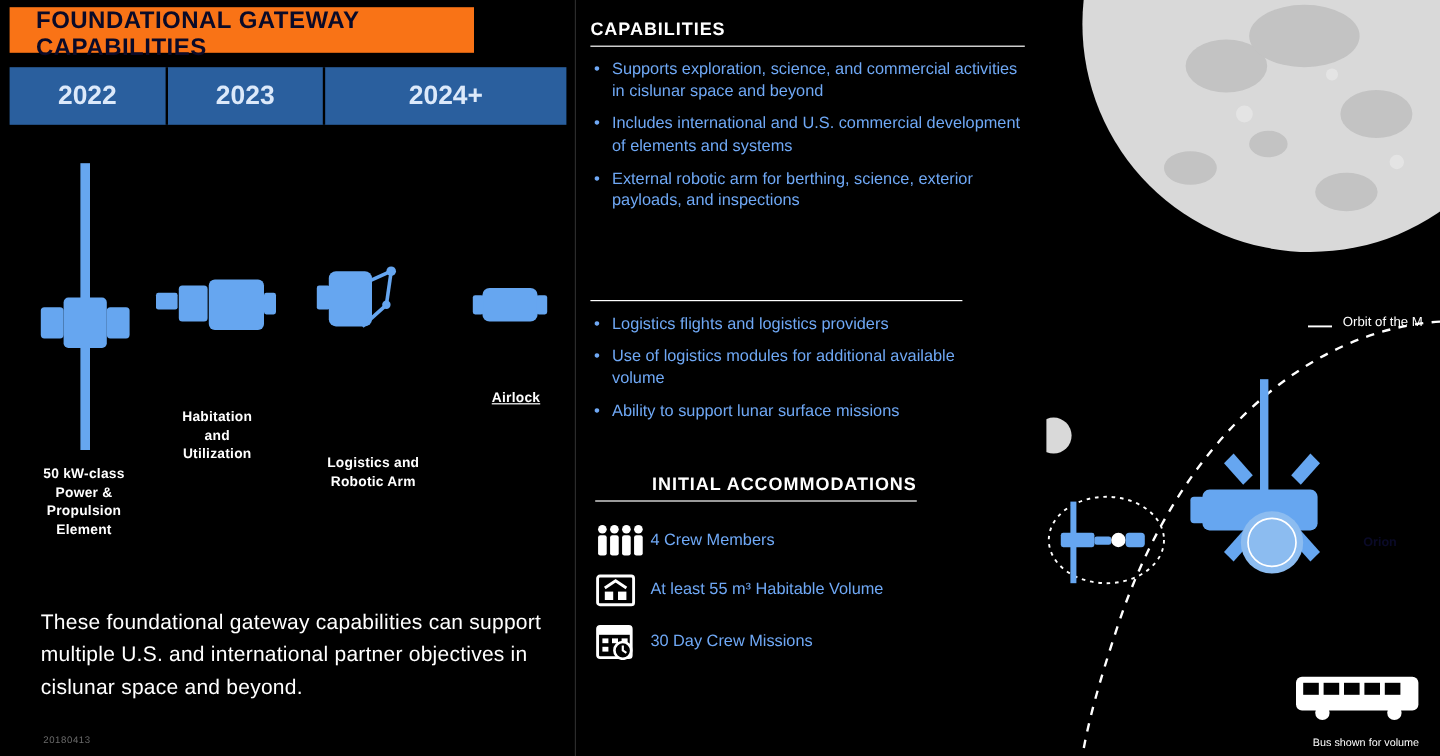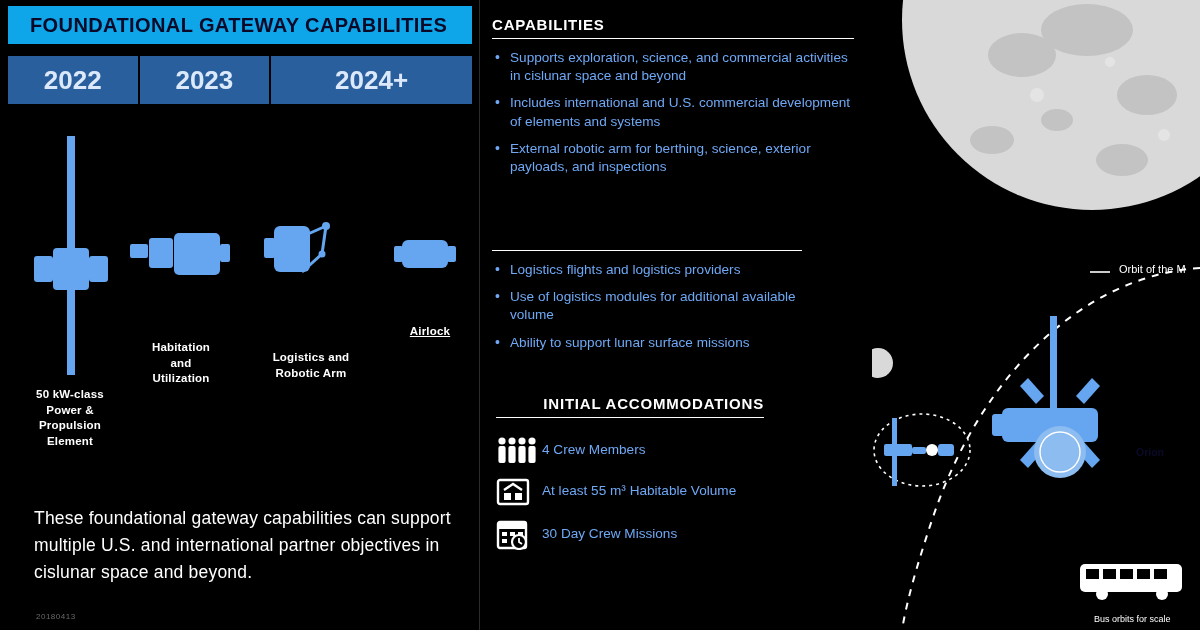--- a/index.html
+++ b/index.html
@@ -8,33 +8,33 @@
     background: #000;
     font-family: "Liberation Sans", sans-serif;
     overflow: hidden;
   }
   #root { position: relative; width: 1200px; height: 630px; background: #000; }
 
   
   .left-col { position: absolute; left: 0; top: 0; width: 478px; height: 630px; }
 
   .timeline-header {
-    position: absolute; left: 8px; top: 6px; width: 464px; height: 38px;
-    background: #0ea5e9; display: flex; align-items: center; padding-left: 22px;
+    position: absolute; left: 8px; top: 6px; width: 387px; height: 38px;
+    background: #f97316; display: flex; padding-left: 22px;
   }
   .timeline-header .title {
     color: #0a0a28; font-size: 20px; font-weight: bold; letter-spacing: .4px;
   }
   .timeline-years {
     position: absolute; left: 8px; top: 56px; width: 464px; height: 48px;
     display: flex;
   }
   .year-cell {
     flex: 1 1 0; background: #2a5f9e; display: flex; align-items: center;
-    justify-content: center; color: #dce9fa; font-size: 26px; font-weight: bold;
+    justify-content: center; color: #dce9fa; font-size: 22px; font-weight: bold;
     border-right: 2px solid #000;
   }
   .year-cell:last-child { border-right: none; }
   .year-cell.wide { flex: 1.55 1 0; }
 
   .modules { position: absolute; left: 0; top: 110px; width: 478px; height: 360px; }
   .module { position: absolute; text-align: center; }
   .module .caption {
     color: #fff; font-size: 11.5px; font-weight: bold; line-height: 1.35;
     letter-spacing: .2px; margin-top: 8px;
@@ -141,21 +141,21 @@
         <svg width="110" height="72" viewBox="0 0 110 72">
           <rect class="blue" x="18" y="8" width="36" height="46" rx="6"></rect>
           <rect class="blue" x="8" y="20" width="11" height="20" rx="2"></rect>
 
           <line class="blue-stroke" x1="52" y1="16" x2="70" y2="8" stroke-width="3"></line>
           <line class="blue-stroke" x1="70" y1="8" x2="66" y2="36" stroke-width="3"></line>
           <line class="blue-stroke" x1="66" y1="36" x2="46" y2="54" stroke-width="3"></line>
           <circle class="blue" cx="70" cy="8" r="4"></circle>
           <circle class="blue" cx="66" cy="36" r="3.5"></circle>
         </svg>
-        <div class="caption" style="white-space:pre-line; margin-top:56px;">Logistics and
+        <div class="caption" style="white-space:pre-line; margin-top:84px;">Logistics and
 Robotic Arm</div>
       </div>
 
       <div class="module" style="left:382px; top:122px; width:96px;">
         <svg width="96" height="46" viewBox="0 0 96 46">
           <rect class="blue" x="20" y="8" width="46" height="28" rx="6"></rect>
           <rect class="blue" x="12" y="14" width="9" height="16" rx="2"></rect>
           <rect class="blue" x="65" y="14" width="9" height="16" rx="2"></rect>
         </svg>
         <div class="caption" style="margin-top:42px;text-decoration:underline;">Airlock</div>
@@ -314,16 +314,16 @@
         <rect x="40" y="9" width="13" height="10" fill="#000"></rect>
         <rect x="57" y="9" width="13" height="10" fill="#000"></rect>
         <rect x="74" y="9" width="13" height="10" fill="#000"></rect>
         <circle cx="22" cy="34" r="6" fill="#ffffff"></circle>
         <circle cx="82" cy="34" r="6" fill="#ffffff"></circle>
       </g>
     </svg>
 
     <div class="orbit-label" style="left:247px; top:263px;">Orbit of the M</div>
     <div class="orion-label" style="left:264px; top:446px;">Orion</div>
-    <div class="scale-label" style="left:222px; top:614px;">Bus orbits for scale</div>
+    <div class="scale-label" style="left:222px; top:614px;">Bus shown for volume</div>
   </div>
 
 </div>
 
 </body></html>

